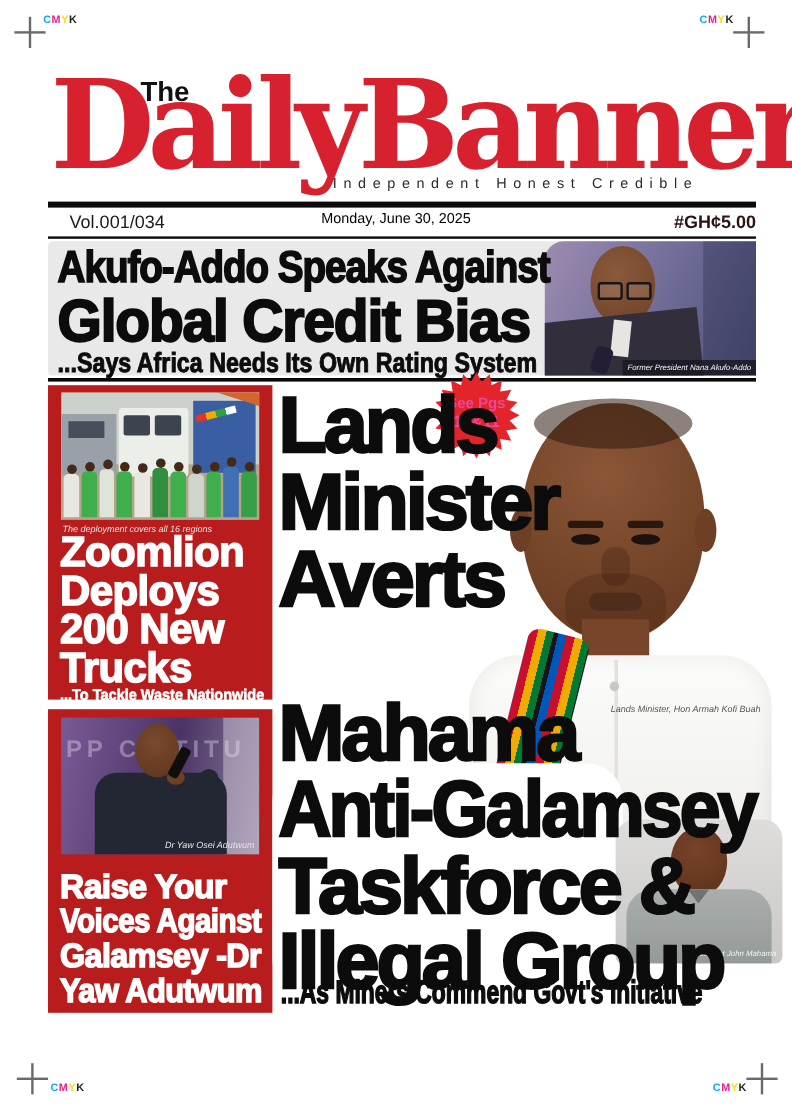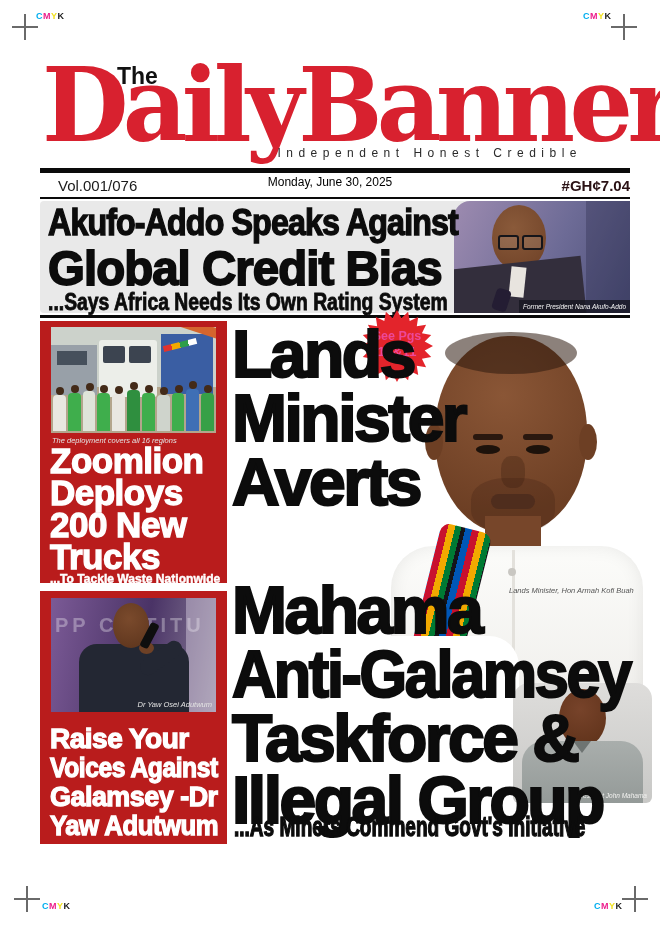--- a/index.html
+++ b/index.html
@@ -157,23 +157,23 @@
   <div class="cross" style="left:14px;top:886px;"></div>
   <div class="cmyk" style="left:42px;top:901px;"><span class="c0">C</span><span class="c1">M</span><span class="c2">Y</span><span class="c3">K</span></div>
   <div class="cross" style="left:622px;top:886px;"></div>
   <div class="cmyk" style="left:594px;top:901px;"><span class="c0">C</span><span class="c1">M</span><span class="c2">Y</span><span class="c3">K</span></div>
 
   <div class="abs kicker">The</div>
   <h1 class="abs brand" style="margin:0;"><span>Daily</span><span>Banner</span></h1>
   <div class="abs tagline">Independent Honest Credible</div>
   <div class="abs thick-rule"></div>
 
-  <div class="abs vol">Vol.001/076</div>
+  <div class="abs vol">Vol.001/034</div>
   <div class="abs date">Monday, June 30, 2025</div>
-  <div class="abs price">#GH¢7.04</div>
+  <div class="abs price">#GH¢5.00</div>
   <div class="abs info-rule"></div>
 
   <div class="abs ts-panel"></div>
   <div class="abs hv ts-l1" style="transform: scaleX(0.87);">Akufo-Addo Speaks Against</div>
   <div class="abs hv ts-l2" style="transform: scaleX(0.968);">Global Credit Bias</div>
   <div class="abs hv ts-sub" style="transform: scaleX(0.842);">...Says Africa Needs Its Own Rating System</div>
   <div class="abs ts-photo">
     <div class="shade"></div>
     <div class="head"></div>
     <div class="glasses">

